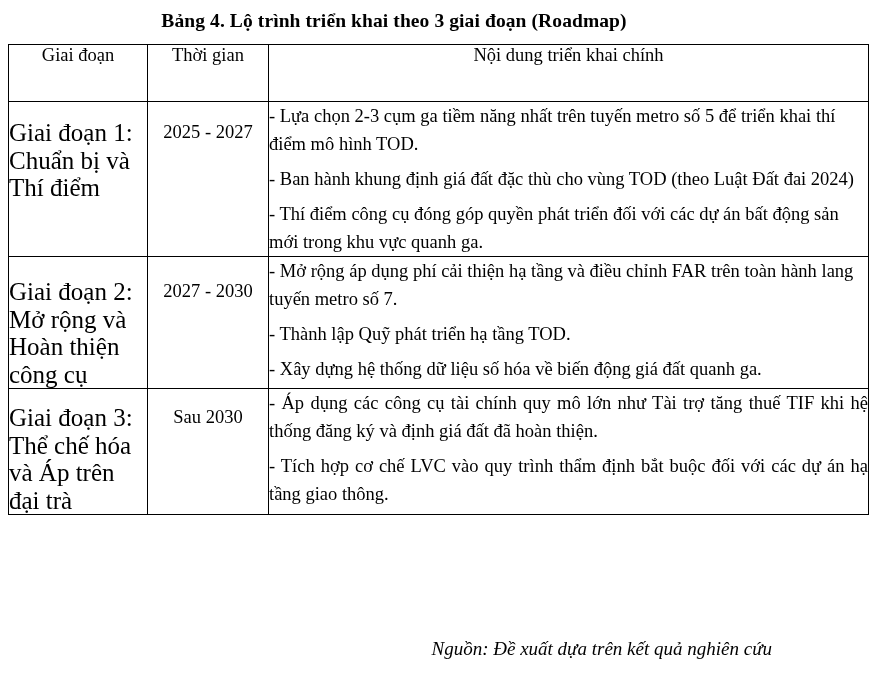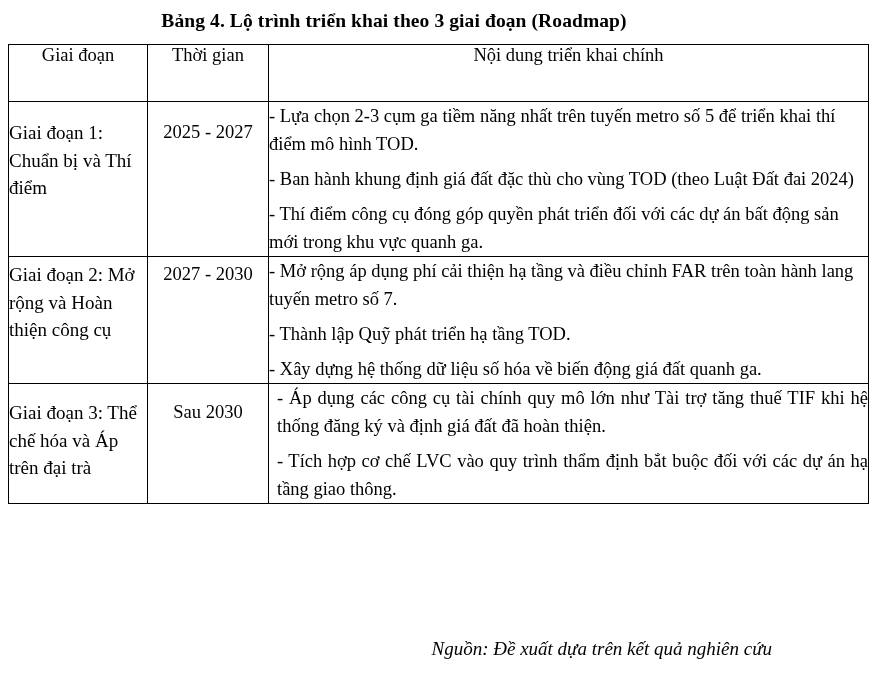--- a/index.html
+++ b/index.html
@@ -61,21 +61,21 @@
     vertical-align: middle;
     text-align: center;
     font-weight: normal;
     font-size: 18.5px;
     font-family: "Liberation Serif", "DejaVu Serif", serif;
   }
 
   
   .cell-phase {
     padding: 16px 8px 10px 10px;
-    font-size: 19px;
+    font-size: 25px;
     line-height: 27.5px;
     text-align: left;
   }
   .cell-time {
     padding: 16px 6px 10px 6px;
     font-size: 18.5px;
     line-height: 27.5px;
     text-align: center;
   }
   .cell-content {
@@ -84,27 +84,26 @@
     line-height: 28px;
   }
   .cell-content p {
     margin: 0 0 7px 0;
     text-align: left;
   }
   .cell-content p:last-child { margin-bottom: 0; }
   .cell-content p.justify {
     text-align: justify;
     text-justify: inter-word;
-    margin-left: 8px;
   }
 
   .row-1 .cell-phase,
   .row-1 .cell-time { padding-top: 17px; }
   .row-2 .cell-phase,
-  .row-2 .cell-time { padding-top: 4px; font-family: Liberation Serif, serif; }
+  .row-2 .cell-time { padding-top: 21px; font-family: Liberation Serif, serif; }
   .row-3 .cell-phase,
   .row-3 .cell-time { padding-top: 15px; }
 
   
   .source-note {
     position: absolute;
     right: 16px;
     top: 636px;
     font-style: italic;
     font-size: 19px;

